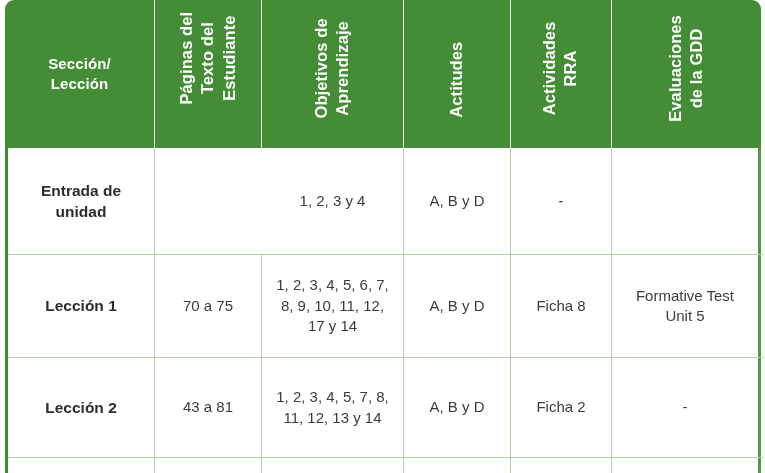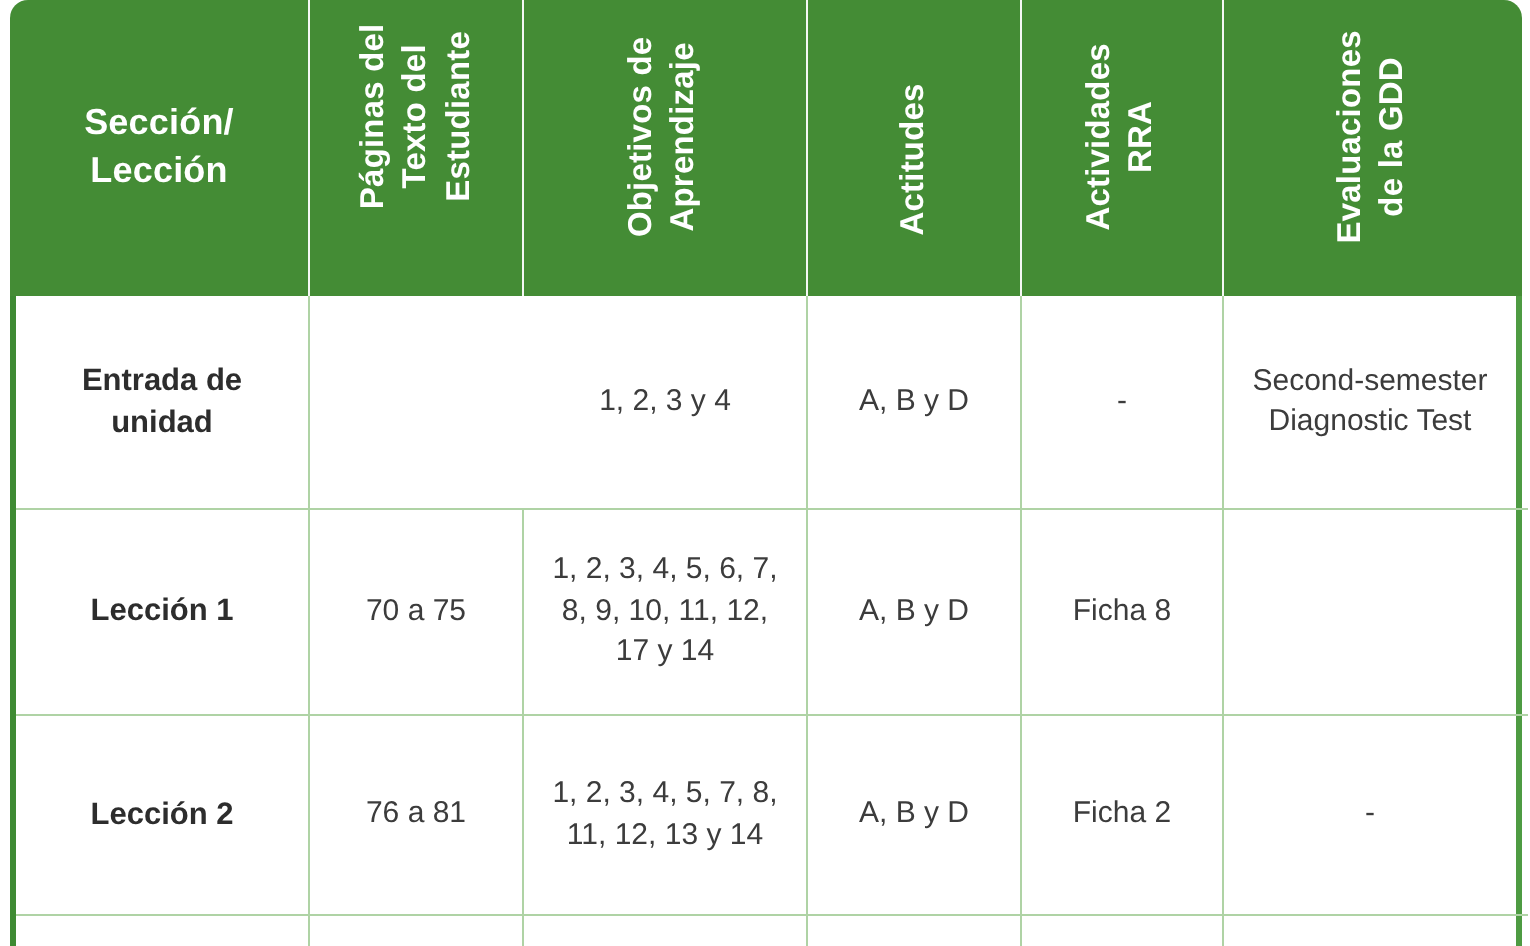--- a/index.html
+++ b/index.html
@@ -40,21 +40,21 @@
     box-sizing: border-box;
     border-right: 1px solid #f4f7f4;
     display: flex;
     align-items: flex-end;
     justify-content: center;
   }
   .th.last { border-right: none; }
 
   .th-label-h {
     color: #ffffff;
-    font-size: 18px;
+    font-size: 15px;
     line-height: 1.32;
     text-align: center;
     font-weight: 600;
     letter-spacing: .1px;
     width: 100%;
     align-self: center;
     padding-bottom: 0;
   }
   .th-rot-wrap {
     height: 148px;
@@ -167,37 +167,37 @@
   </div>
 
   <div class="tbody">
 
     <div class="tr" style="top:0px; height:107px;">
       <div class="td strong" style="left: 0px; width: 147px; white-space: pre-line;">Entrada de
 unidad</div>
       <div class="td" style="left:254px; width:142px;">1, 2, 3 y 4</div>
       <div class="td" style="left:396px; width:107px;">A, B y D</div>
       <div class="td" style="left:503px; width:101px;">-</div>
-      <div class="td last" style="left: 604px; width: 146px; white-space: pre-line;">Second-semester
-Diagnostic Test</div>
     </div>
 
     <div class="tr" style="top:107px; height:103px;">
       <div class="td strong" style="left:0px;   width:147px;text-align:right;">Lección 1</div>
       <div class="td" style="left:147px; width:107px;">70 a 75</div>
       <div class="td" style="left: 254px; width: 142px; white-space: pre-line;">1, 2, 3, 4, 5, 6, 7,
 8, 9, 10, 11, 12,
 17 y 14</div>
       <div class="td" style="left:396px; width:107px;">A, B y D</div>
       <div class="td" style="left:503px; width:101px;">Ficha 8</div>
+      <div class="td last" style="left: 604px; width: 146px; white-space: pre-line;">Formative Test
+Unit 5</div>
     </div>
 
     <div class="tr" style="top:210px; height:100px;">
       <div class="td strong" style="left:0px;   width:147px;">Lección 2</div>
-      <div class="td" style="left:147px; width:107px;">76 a 81</div>
+      <div class="td" style="left:147px; width:107px;">43 a 81</div>
       <div class="td" style="left: 254px; width: 142px; white-space: pre-line;">1, 2, 3, 4, 5, 7, 8,
 11, 12, 13 y 14</div>
       <div class="td" style="left:396px; width:107px;">A, B y D</div>
       <div class="td" style="left:503px; width:101px;">Ficha 2</div>
       <div class="td last" style="left:604px; width:146px;">-</div>
     </div>
 
     <div class="tr" style="top:310px; height:100px; border-bottom:none;">
       <div class="td strong" style="left:0px;   width:147px;"></div>
       <div class="td" style="left:147px; width:107px;"></div>

